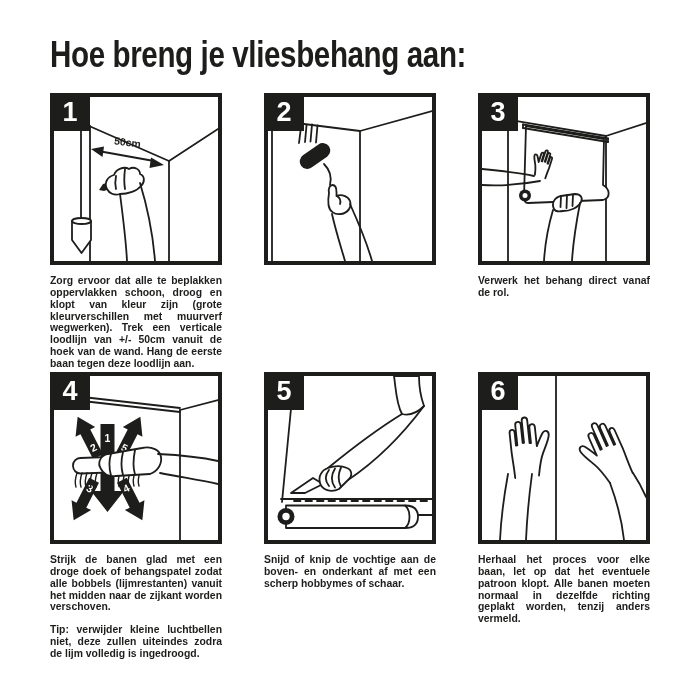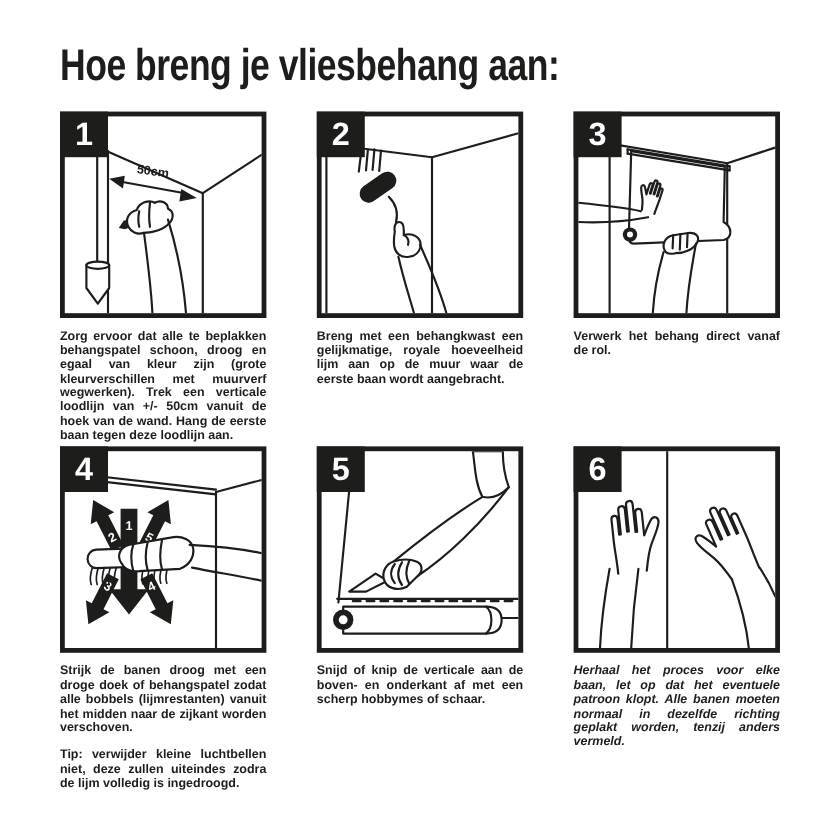--- a/index.html
+++ b/index.html
@@ -11,21 +11,21 @@
   .panel{position:relative;width:172px;height:172px;border:4px solid #1d1d1b;
          box-sizing:border-box;background:#fff;}
   .panel svg{display:block;width:164px;height:164px;}
   .badge{position:absolute;top:-4px;left:-4px;width:40px;height:38px;background:#1d1d1b;
          color:#fff;font-size:27px;font-weight:bold;display:flex;align-items:center;
          justify-content:center;z-index:2;}
   .caption{margin-top:10px;font-size:10.4px;line-height:1.14;font-weight:bold;
            text-align:justify;color:#1d1d1b;}
   .caption p{margin:0 0 11px 0;}
   .caption p:last-child{margin-bottom:0;}
-  .caption.tight p{margin-bottom:0;font-style:italic;}
+  .caption.tight p{margin-bottom:0;}
   .lbl{font-family:"Liberation Sans",sans-serif;font-weight:bold;}
   .s1{left:50px;top:93px;} .s2{left:264px;top:93px;} .s3{left:478px;top:93px;}
   .s4{left:50px;top:372px;} .s5{left:264px;top:372px;} .s6{left:478px;top:372px;}
 </style>
 </head>
 <body>
 
 <svg width="0" height="0" style="position:absolute">
   <defs>
     <path id="hand" fill="#ffffff" d="M15 70 C13 60 11 52 8 46 C5 40 1 33 0 28 C-1 23 3 21 6 24 C9 28 12 34 14 38
@@ -64,21 +64,21 @@
                    C91 79 91 85 87 89 C83 94 74 97 66 97 C60 99 55 96 53 92 Z" fill="#fff"></path>
           <path d="M62 79 C61 84 61 88 62 92"></path>
           <path d="M71 72 C70 80 70 86 71 92"></path>
           <path d="M66 97 C69 120 72 143 73 164"></path>
           <path d="M86 86 C94 112 99 139 101 164"></path>
         </g>
       </g>
     </svg>
   </div>
   <div class="caption">
-    <p>Zorg ervoor dat alle te beplakken behangspatel schoon, droog en egaal van kleur zijn (grote kleurverschillen met muurverf wegwerken). Trek een verticale loodlijn van +/- 50cm vanuit de hoek van de wand. Hang de eerste baan tegen deze loodlijn aan.</p>
+    <p>Zorg ervoor dat alle te beplakken oppervlakken schoon, droog en klopt van kleur zijn (grote kleurverschillen met muurverf wegwerken). Trek een verticale loodlijn van +/- 50cm vanuit de hoek van de wand. Hang de eerste baan tegen deze loodlijn aan.</p>
   </div>
 </div>
 
 <div class="step s2">
   <div class="panel">
     <div class="badge">2</div>
     <svg viewBox="0 0 164 164">
       <g fill="none" stroke="#1d1d1b" stroke-width="1.8" stroke-linecap="round" stroke-linejoin="round">
         <g>
           <line x1="4" y1="23" x2="4" y2="164"></line>
@@ -100,21 +100,20 @@
                    C73.5 97 80 99 82 104 C84 110 80 116 73 117 C66 118 61.5 114 60.5 108
                    C60 104 60.5 99 61 96 Z" fill="#fff"></path>
           <path d="M69 99 C72 101 73 104 72 107"></path>
           <path d="M64 117 C68 135 73 150 77 164"></path>
           <path d="M82 107 C91 127 99 146 104 164"></path>
         </g>
       </g>
     </svg>
   </div>
   <div class="caption">
-    <p>Breng met een behangkwast een gelijkmatige, royale hoeveelheid lijm aan op de muur waar de eerste baan wordt aangebracht.</p>
   </div>
 </div>
 
 <div class="step s3">
   <div class="panel">
     <div class="badge">3</div>
     <svg viewBox="0 0 164 164">
       <g fill="none" stroke="#1d1d1b" stroke-width="1.8" stroke-linecap="round" stroke-linejoin="round">
         <g>
           <polyline points="10,20 124,39 164,26"></polyline>
@@ -209,21 +208,21 @@
           <path d="M57 78 C55 84 55 92 57 99.5"></path>
           <path d="M69 76 C67 84 67 92 69 99"></path>
           <path d="M81 74 C79 84 79 92 81 98.5"></path>
           <path d="M104 78 C124 79 146 81 164 85"></path>
           <path d="M106 97 C126 101 146 104 164 108"></path>
         </g>
       </g>
     </svg>
   </div>
   <div class="caption">
-    <p>Strijk de banen droog met een droge doek of behangspatel zodat alle bobbels (lijmrestanten) vanuit het midden naar de zijkant worden verschoven.</p>
+    <p>Strijk de banen glad met een droge doek of behangspatel zodat alle bobbels (lijmrestanten) vanuit het midden naar de zijkant worden verschoven.</p>
     <p>Tip: verwijder kleine luchtbellen niet, deze zullen uiteindes zodra de lijm volledig is ingedroogd.</p>
   </div>
 </div>
 
 <div class="step s5">
   <div class="panel">
     <div class="badge">5</div>
     <svg viewBox="0 0 164 164">
       <g fill="none" stroke="#1d1d1b" stroke-width="1.8" stroke-linecap="round" stroke-linejoin="round">
         <g>
@@ -249,21 +248,21 @@
           <path d="M60 92 C54 94 50 100 52 107 C54 114 63 117 71 113 L80 104
                    C85 100 84 94 79 92 C72 89 66 90 60 92 Z" fill="#fff"></path>
           <path d="M61 94 C57 99 57 105 61 110"></path>
           <path d="M67 92.5 C63 99 63 106 67 111.5"></path>
           <path d="M73 91.5 C70 98 70 105 73 110.5"></path>
         </g>
       </g>
     </svg>
   </div>
   <div class="caption">
-    <p>Snijd of knip de verticale aan de boven- en onderkant af met een scherp hobbymes of schaar.</p>
+    <p>Snijd of knip de vochtige aan de boven- en onderkant af met een scherp hobbymes of schaar.</p>
   </div>
 </div>
 
 <div class="step s6">
   <div class="panel">
     <div class="badge">6</div>
     <svg viewBox="0 0 164 164">
       <g fill="none" stroke="#1d1d1b" stroke-width="1.8" stroke-linecap="round" stroke-linejoin="round">
         <line x1="74" y1="0" x2="74" y2="164"></line>
         <g>

